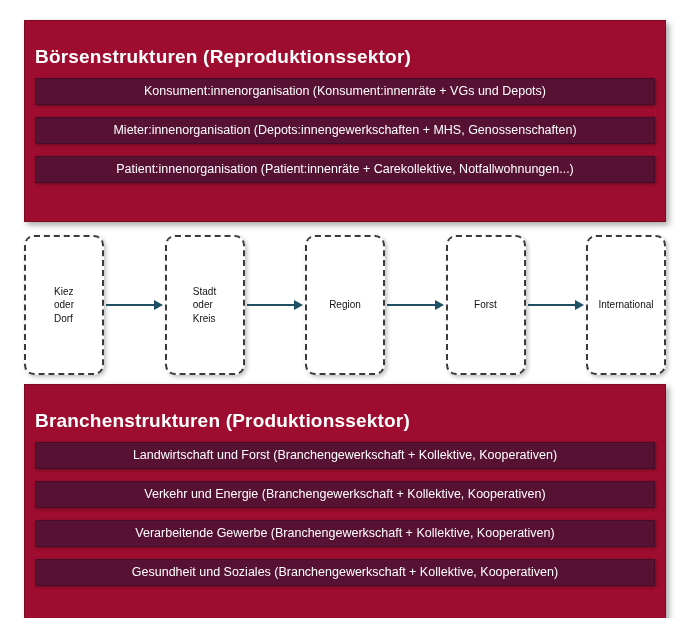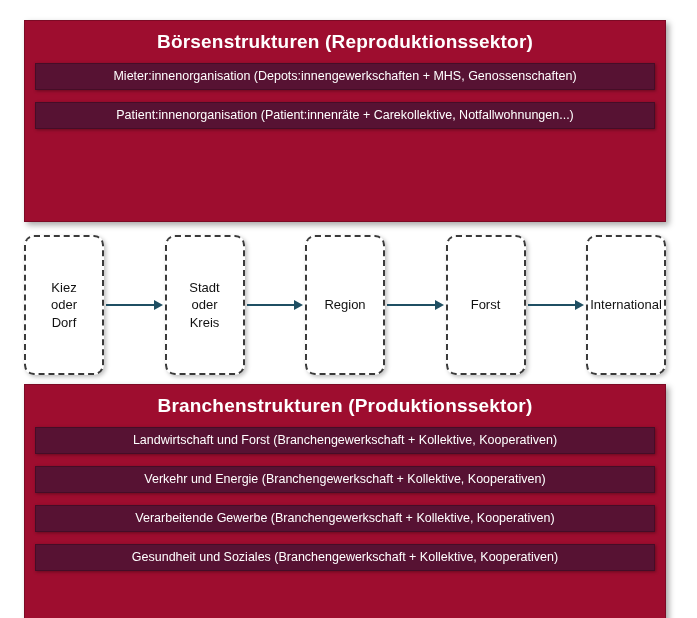--- a/index.html
+++ b/index.html
@@ -22,22 +22,21 @@
     border: 1px solid #7c0a25;
     box-shadow: 3px 3px 6px rgba(0,0,0,0.35);
     padding: 8px 10px 4px 10px;
   }
   .section.top { top: 20px; height: 202px; }
   .section.bottom { top: 384px; height: 249px; }
   .section-title {
     color: #ffffff;
     font-weight: bold;
     font-size: 19px;
-    text-align: center;
-    margin: 2px 0 10px 0;
+    margin: 17px 0 10px 0;
     letter-spacing: 0.2px;
   }
   .section-row {
     background: #571233;
     border: 1px solid #450d27;
     color: #ffffff;
     font-size: 12.5px;
     text-align: center;
     height: 27px;
     line-height: 25px;
@@ -59,22 +58,21 @@
   .node {
     width: 80px;
     height: 140px;
     background: #ffffff;
     border: 2px dashed #3a3a3a;
     border-radius: 10px;
     box-shadow: 2px 2px 4px rgba(0,0,0,0.25);
     display: flex;
     align-items: center;
     justify-content: center;
-    text-align: center;
-    font-size: 13px;
+    font-size: 10px;
     color: #111111;
     white-space: pre-line;
     flex: 0 0 auto;
     line-height: 1.35;
     padding: 2px;
   }
   .arrow {
     flex: 1 1 auto;
     height: 14px;
     display: flex;
@@ -94,20 +92,21 @@
     border-left: 9px solid #1f4f63;
   }
 </style>
 </head>
 <body>
 
 <div class="canvas">
 
   <div class="section top">
     <div class="section-title">Börsenstrukturen (Reproduktionssektor)</div>
+    <div class="section-row">Konsument:innenorganisation (Konsument:innenräte + VGs und Depots)</div>
     <div class="section-row">Mieter:innenorganisation (Depots:innengewerkschaften + MHS, Genossenschaften)</div>
     <div class="section-row">Patient:innenorganisation (Patient:innenräte + Carekollektive, Notfallwohnungen...)</div>
   </div>
 
   <div class="flow">
     <div class="node">Kiez
 oder
 Dorf</div>
     <div class="arrow">
       <div class="arrow-line"></div>

